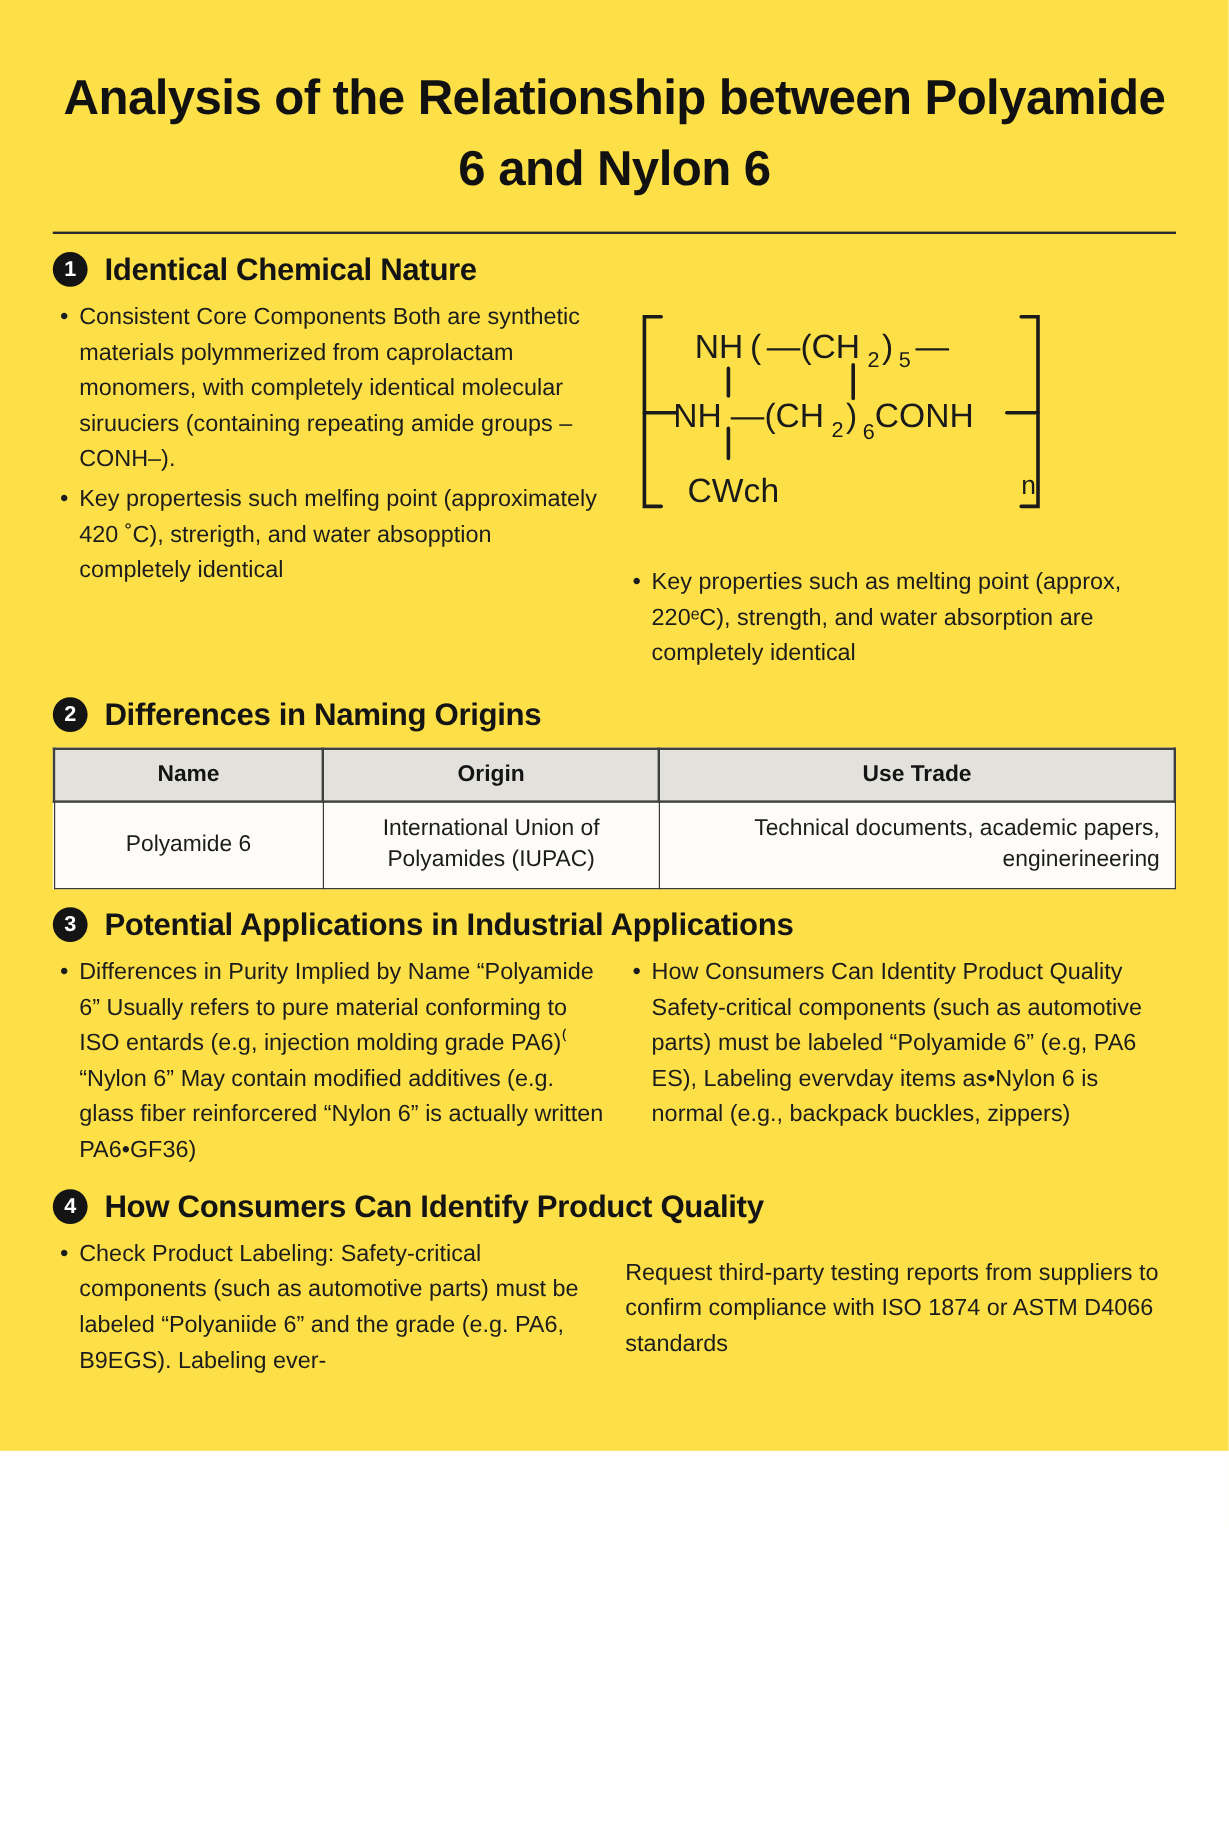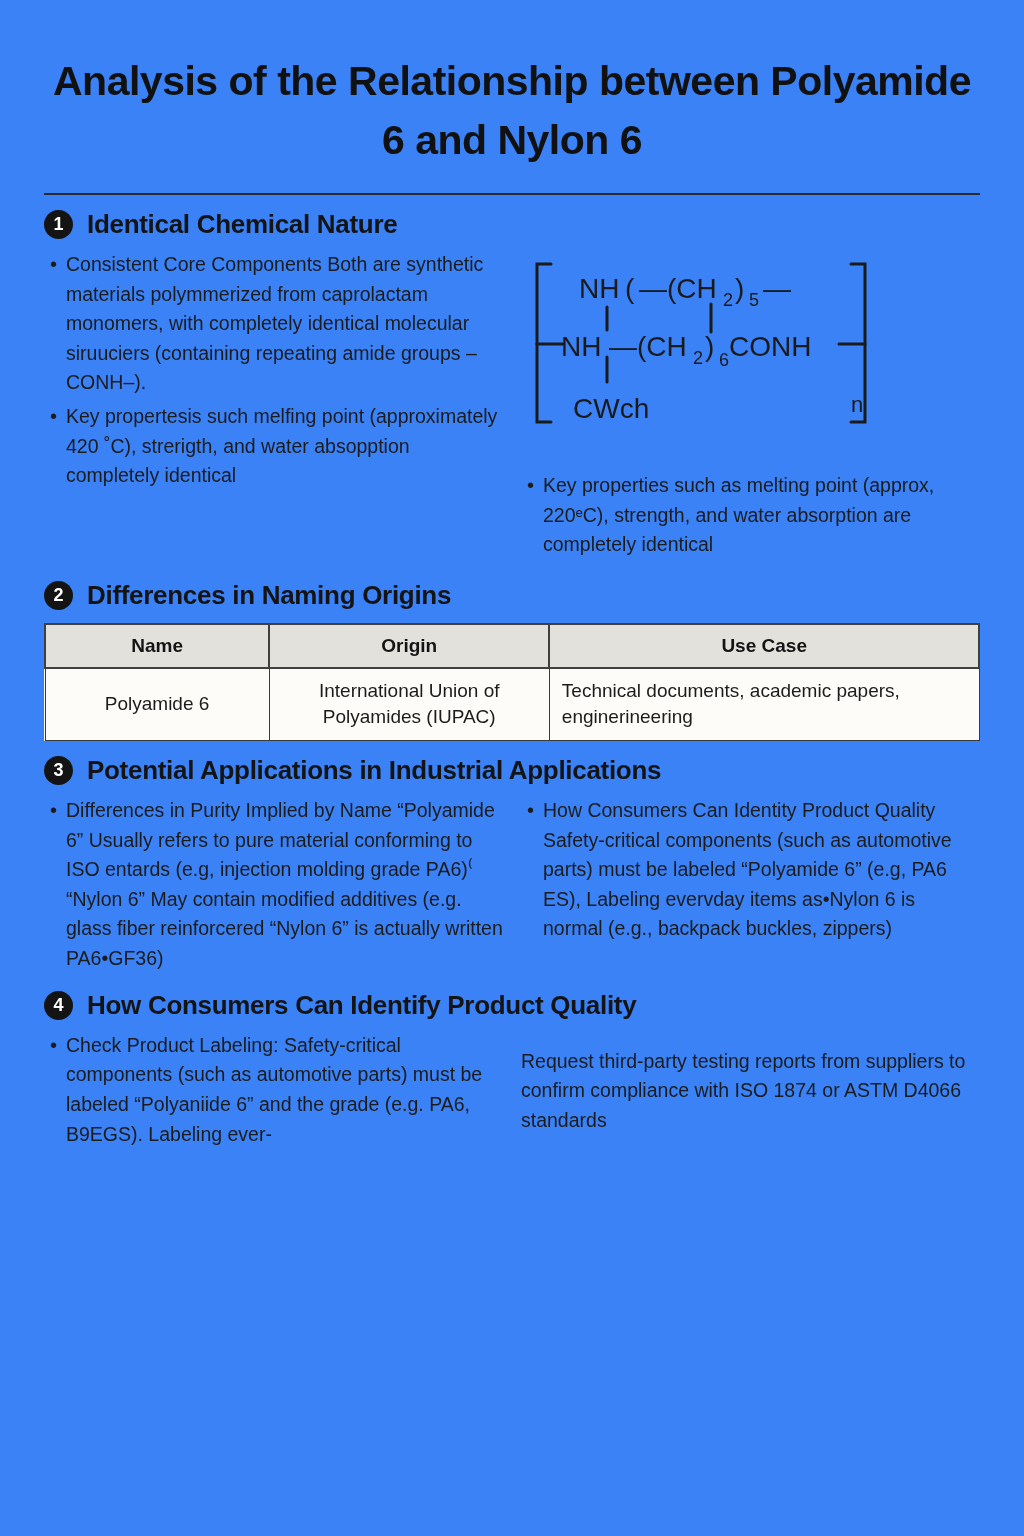--- a/index.html
+++ b/index.html
@@ -9,22 +9,22 @@
   }
   body {
     width: 1024px;
     height: 1536px;
     font-family: "Liberation Sans", sans-serif;
     color: #1a1a1a;
   }
   .page {
     position: relative;
     width: 1024px;
-    height: 1536px;
-    background: #3b82f6;
+    height: 1209px;
+    background: #fde047;
     box-sizing: border-box;
     padding: 40px 44px 0 44px;
     overflow: hidden;
   }
   .title {
     text-align: center;
     font-size: 41px;
     font-weight: bold;
     line-height: 1.45;
     letter-spacing: -0.5px;
@@ -131,21 +131,21 @@
   }
   table.origin-table td.c-name {
     text-align: center;
     width: 24%;
   }
   table.origin-table td.c-origin {
     text-align: center;
     width: 30%;
   }
   table.origin-table td.c-use {
-    text-align: left;
+    text-align: right;
   }
   .sec2 { margin-top: 16px; }
   .sec3 { margin-top: 14px; }
   .sec4 { margin-top: 12px; }
   .tight { margin-top: 2px; }
 </style>
 </head>
 <body>
 
 <div class="page">
@@ -215,21 +215,21 @@
     <div class="section-head">
       <div class="badge">2</div>
       <div class="section-title">Differences in Naming Origins</div>
     </div>
 
     <table class="origin-table">
       <thead>
         <tr>
           <th>Name</th>
           <th>Origin</th>
-          <th>Use Case</th>
+          <th>Use Trade</th>
         </tr>
       </thead>
       <tbody>
         <tr>
           <td class="c-name">Polyamide 6</td>
           <td class="c-origin">International Union of Polyamides (IUPAC)</td>
           <td class="c-use">Technical documents, academic papers, enginerineering</td>
         </tr>
       </tbody>
     </table>

